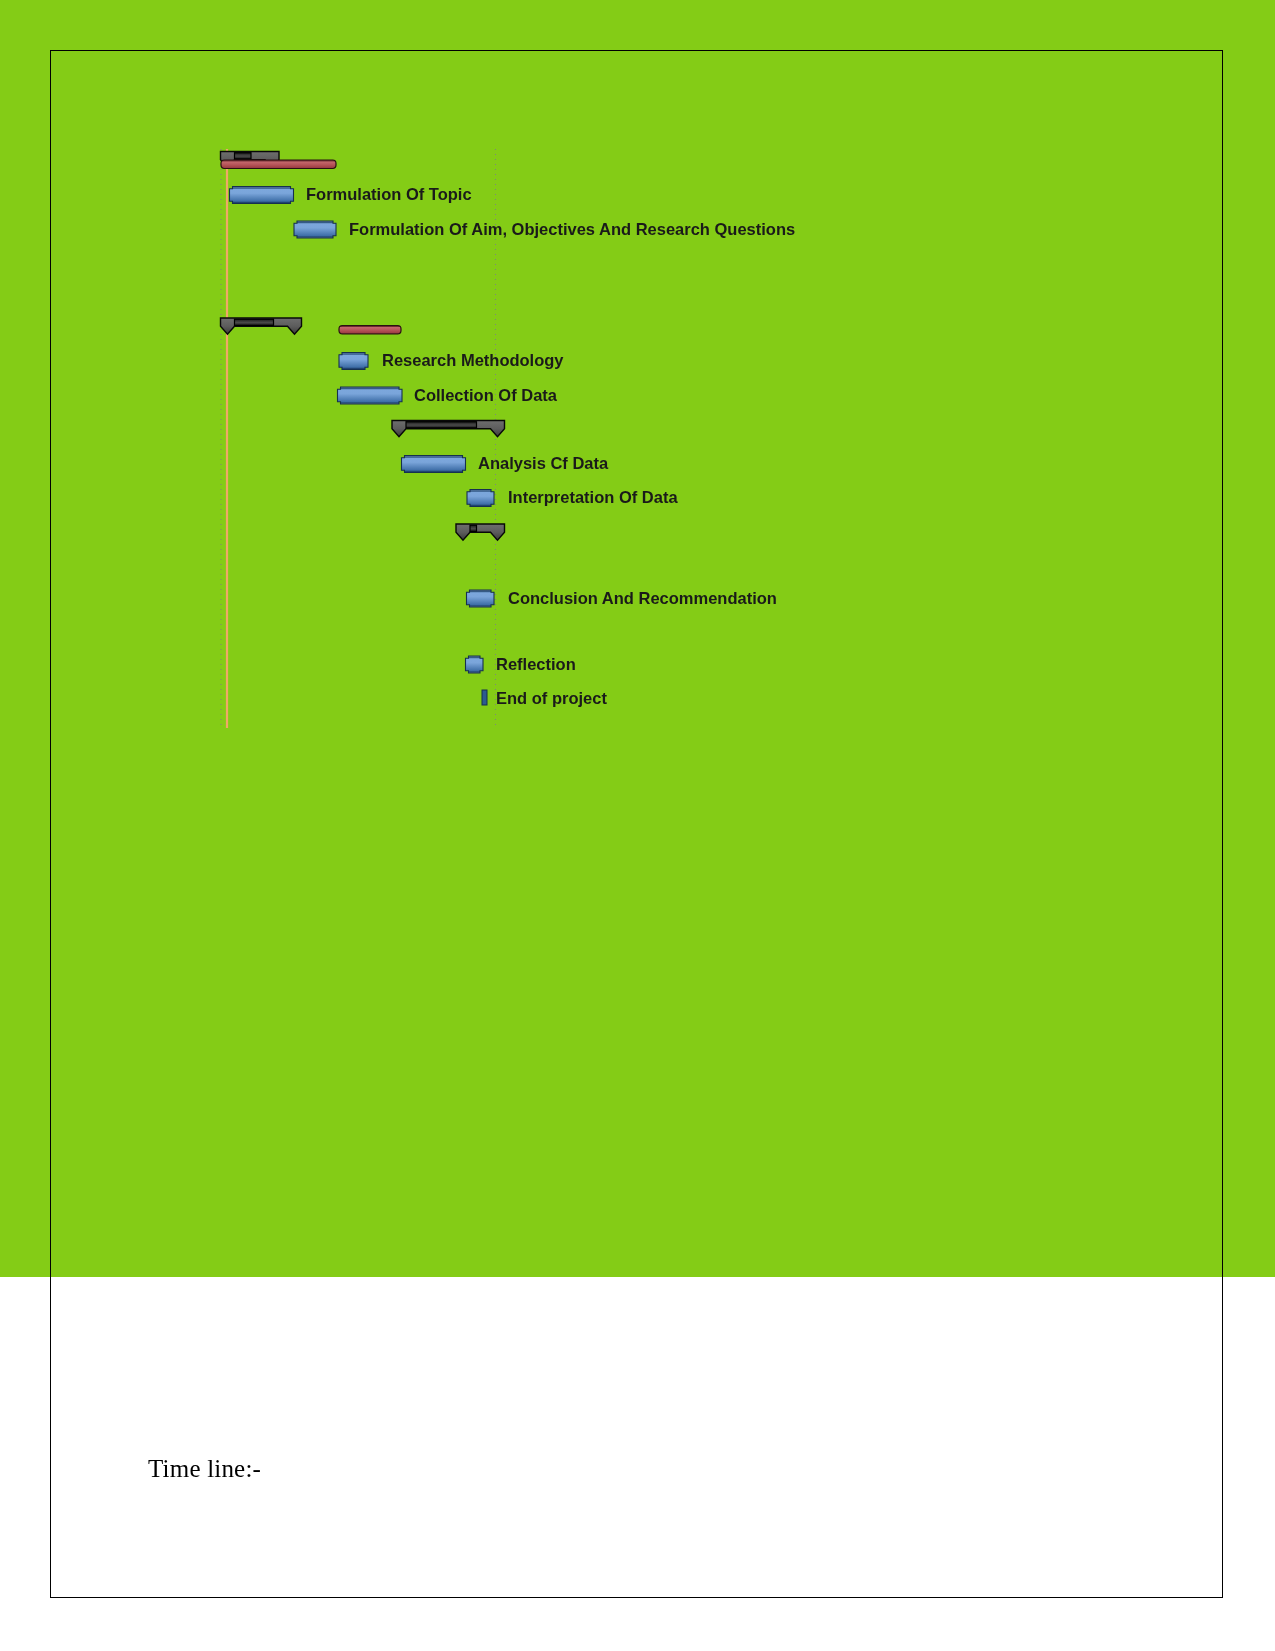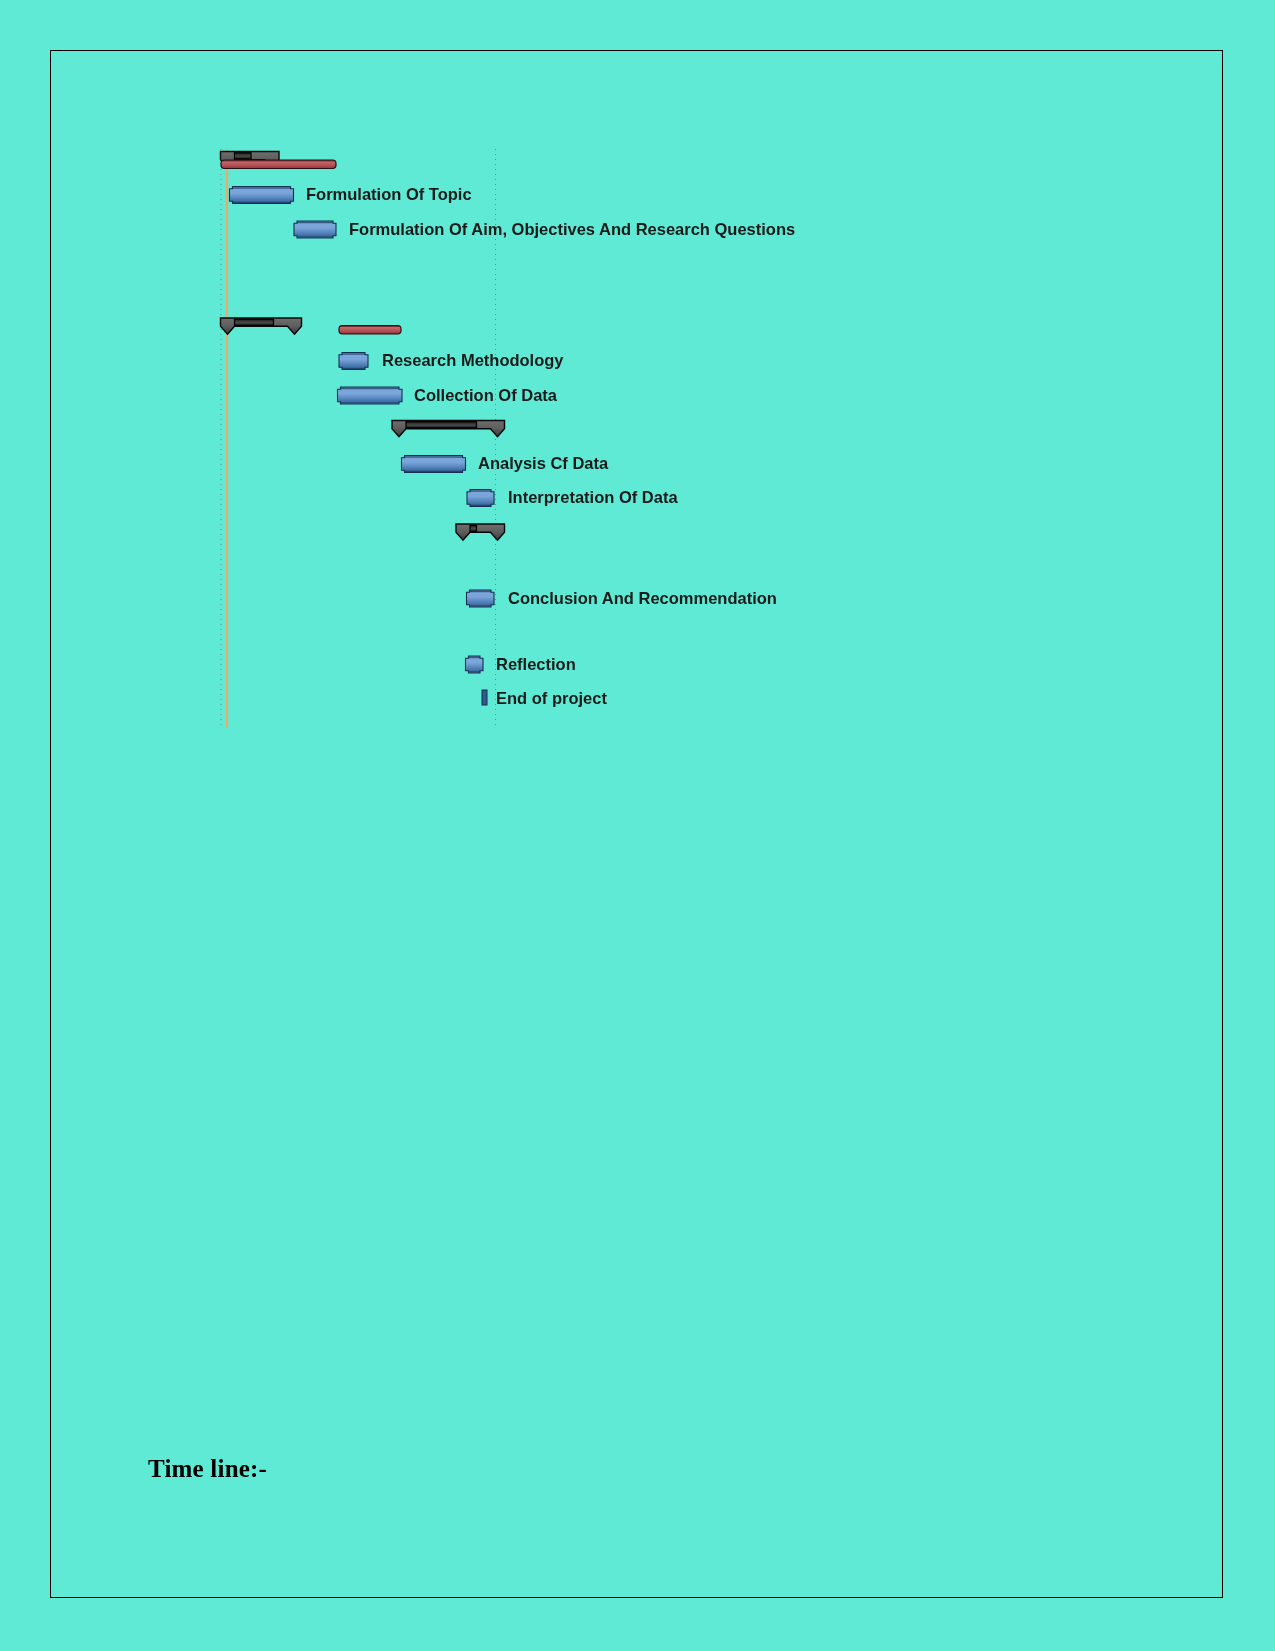--- a/index.html
+++ b/index.html
@@ -1,21 +1,21 @@
 <!DOCTYPE html>
 <html><head>
 <meta charset="utf-8">
 <title>Gantt</title>
 <style>
   html,body{margin:0;padding:0;background:#ffffff;}
   body{width:1275px;height:1651px;overflow:hidden;font-family:"Liberation Sans",sans-serif;}
-  #page{position:absolute;left:0;top:0;width:1275px;height:1651px;background:#5eead4;}
+  #page{position:absolute;left:0;top:0;width:1275px;height:1277px;background:#84cc16;}
   #page-border{position:absolute;left:50px;top:50px;width:1173px;height:1548px;border:1.6px solid #000;box-sizing:border-box;}
   #gantt{position:absolute;left:0;top:0;width:1275px;height:1651px;}
-  #timeline-label{position:absolute;left:148px;top:1455px;font-family:"Liberation Serif",serif;font-weight:bold;font-size:25px;color:#000;letter-spacing:0.2px;}
+  #timeline-label{position:absolute;left:148px;top:1455px;font-family:"Liberation Serif",serif;font-weight:normal;font-size:25px;color:#000;letter-spacing:0.2px;}
 </style>
 </head>
 <body>
 
 <div id="page">
   <div id="page-border"></div>
   <svg id="gantt" viewBox="0 0 1275 1651">
     <defs>
       <linearGradient id="taskGrad" x1="0" y1="0" x2="0" y2="1">
         <stop offset="0" stop-color="#6f8fb5"></stop>

